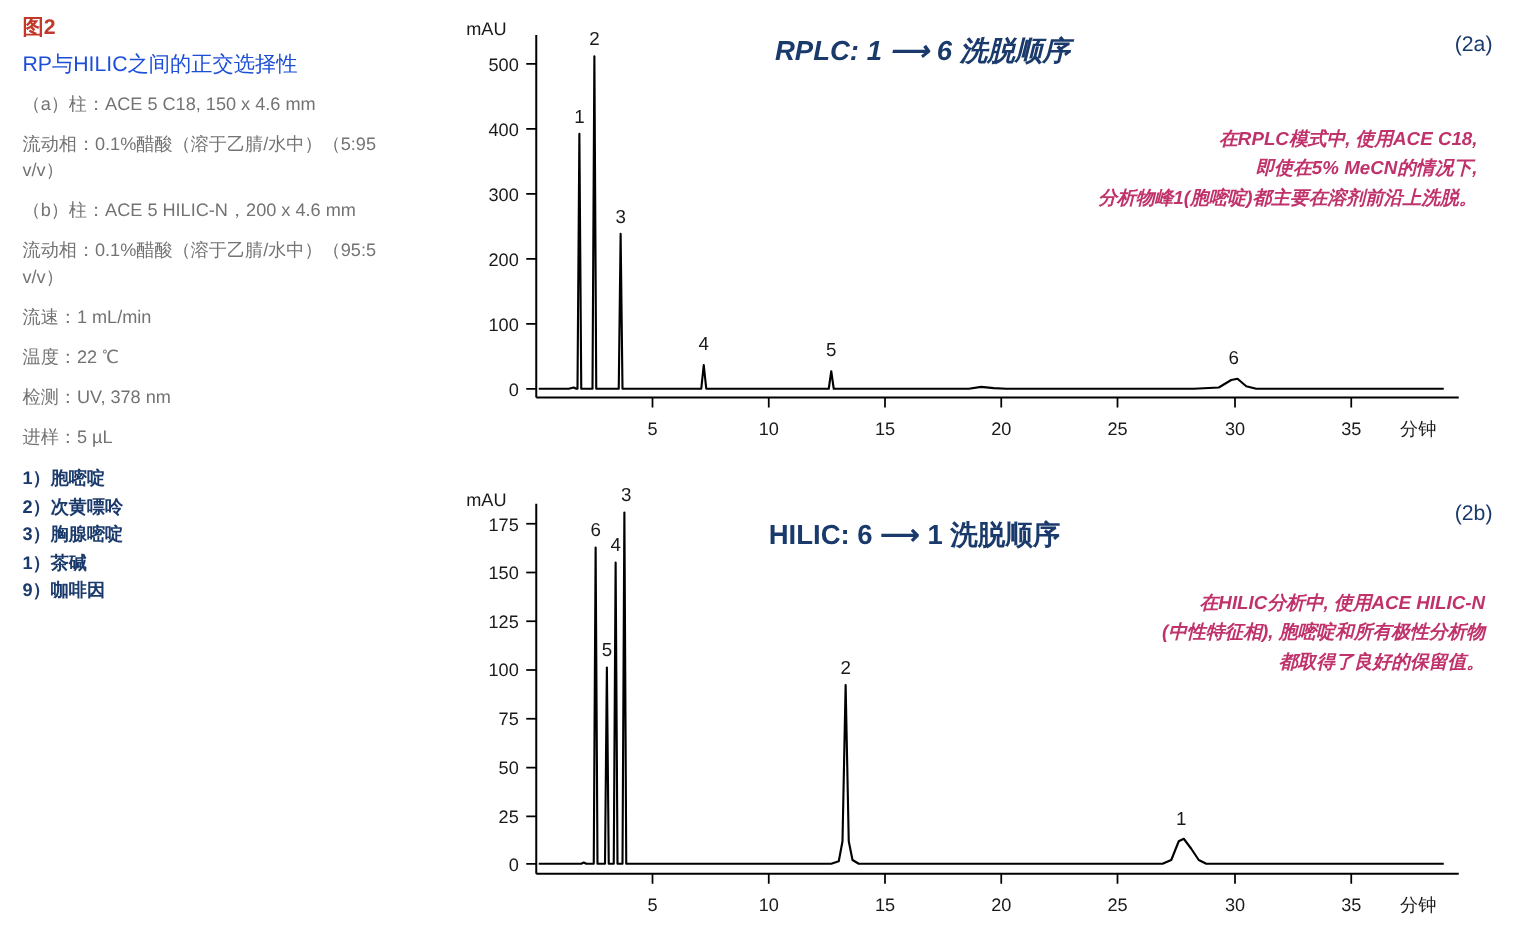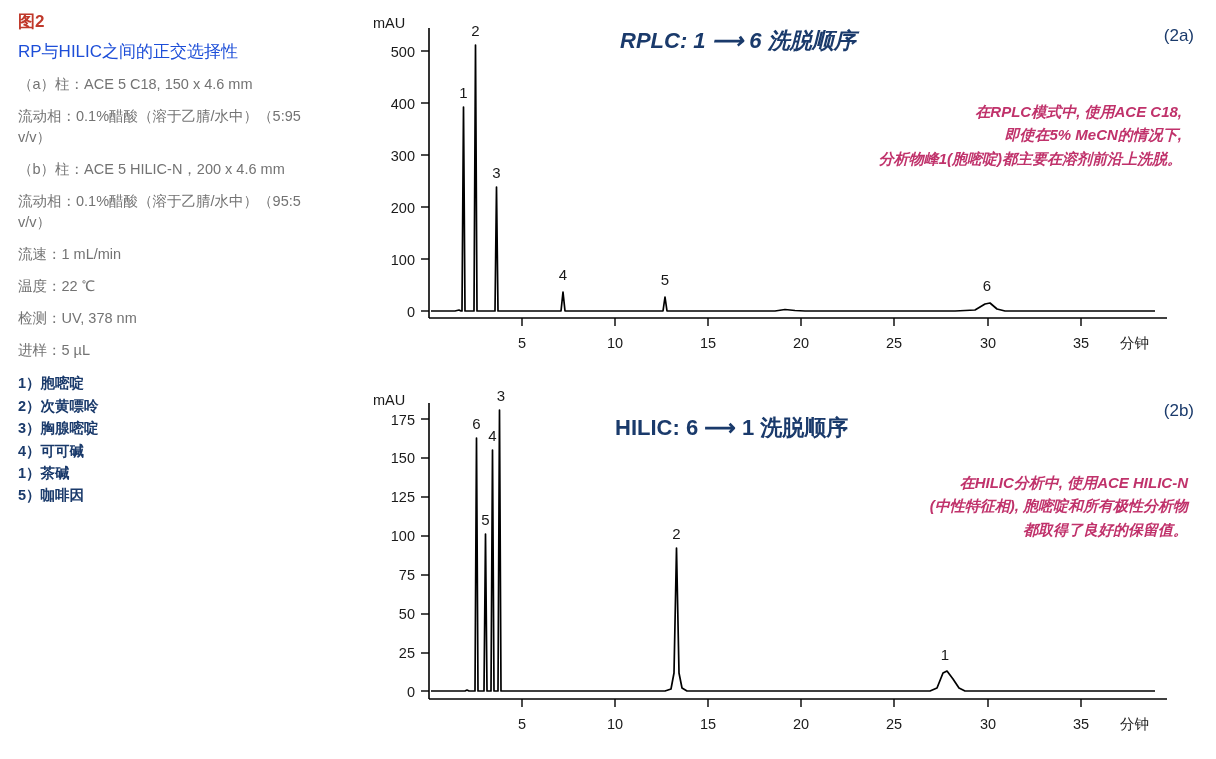--- a/index.html
+++ b/index.html
@@ -62,23 +62,22 @@
     <p class="cap-p">（b）柱：ACE 5 HILIC-N，200 x 4.6 mm</p>
     <p class="cap-p">流动相：0.1%醋酸（溶于乙腈/水中）（95:5 v/v）</p>
     <p class="cap-p">流速：1 mL/min</p>
     <p class="cap-p">温度：22 ℃</p>
     <p class="cap-p">检测：UV, 378 nm</p>
     <p class="cap-p">进样：5 µL</p>
     <div class="sample-list">
       <div>1）胞嘧啶</div>
       <div>2）次黄嘌呤</div>
       <div>3）胸腺嘧啶</div>
-      <div>4）可可碱</div>
       <div>1）茶碱</div>
-      <div>5）咖啡因</div>
+      <div>9）咖啡因</div>
     </div>
   </div>
 
   <div class="panel" id="panel-a">
     <div class="panel-title" style="left:265px;top:18px;font-style:italic;">
       <span>RPLC: 1</span>
       <span class="arrow-g">⟶</span>
       <span>6 洗脱顺序</span>
     </div>
     <div class="panel-tag">(2a)</div>

